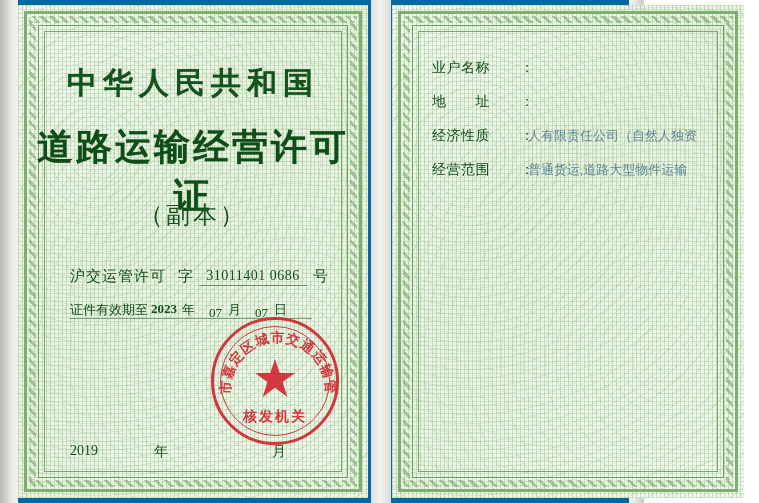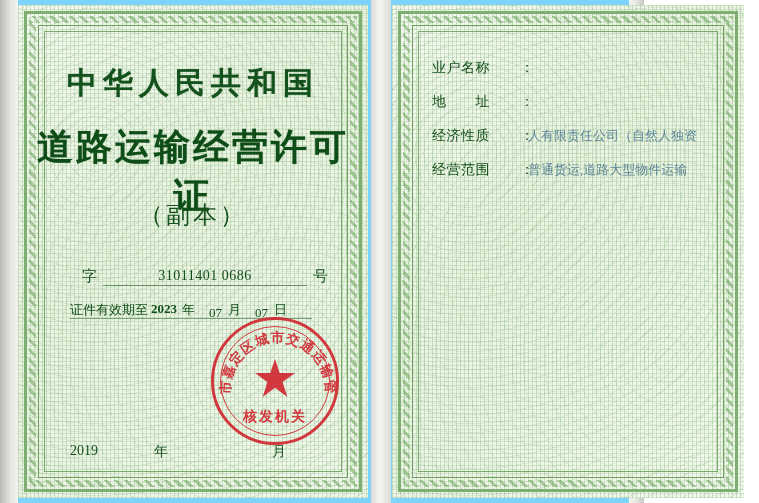--- a/index.html
+++ b/index.html
@@ -10,21 +10,21 @@
   body {
     width: 759px;
     height: 503px;
     font-family: "Liberation Serif", serif;
     overflow: hidden;
   }
   .page {
     position: relative;
     width: 644px;
     height: 503px;
-    background: #7dd3fc;
+    background: #0369a1;
   }
 
   
   .panel {
     position: absolute;
     background: #ffffff;
     box-sizing: border-box;
   }
   .panel-inner {
     position: absolute;
@@ -275,20 +275,21 @@
 
     <div class="lp-content">
 
       <div class="title-country">中华人民共和国</div>
 
       <div class="title-main">道路运输经营许可证</div>
 
       <div class="title-sub">（副本）</div>
 
       <div class="row-license">
+        <span class="lic-label">沪交运管许可</span>
         <span class="lic-zi">字</span>
         <span class="lic-num">31011401 0686</span>
         <span class="lic-hao">号</span>
       </div>
 
       <div class="row-valid">
         <span class="rv-label">证件有效期至</span>
         <span class="rv-year">2023</span>
         <span class="rv-unit">年</span>
         <span class="rv-val">07</span>

